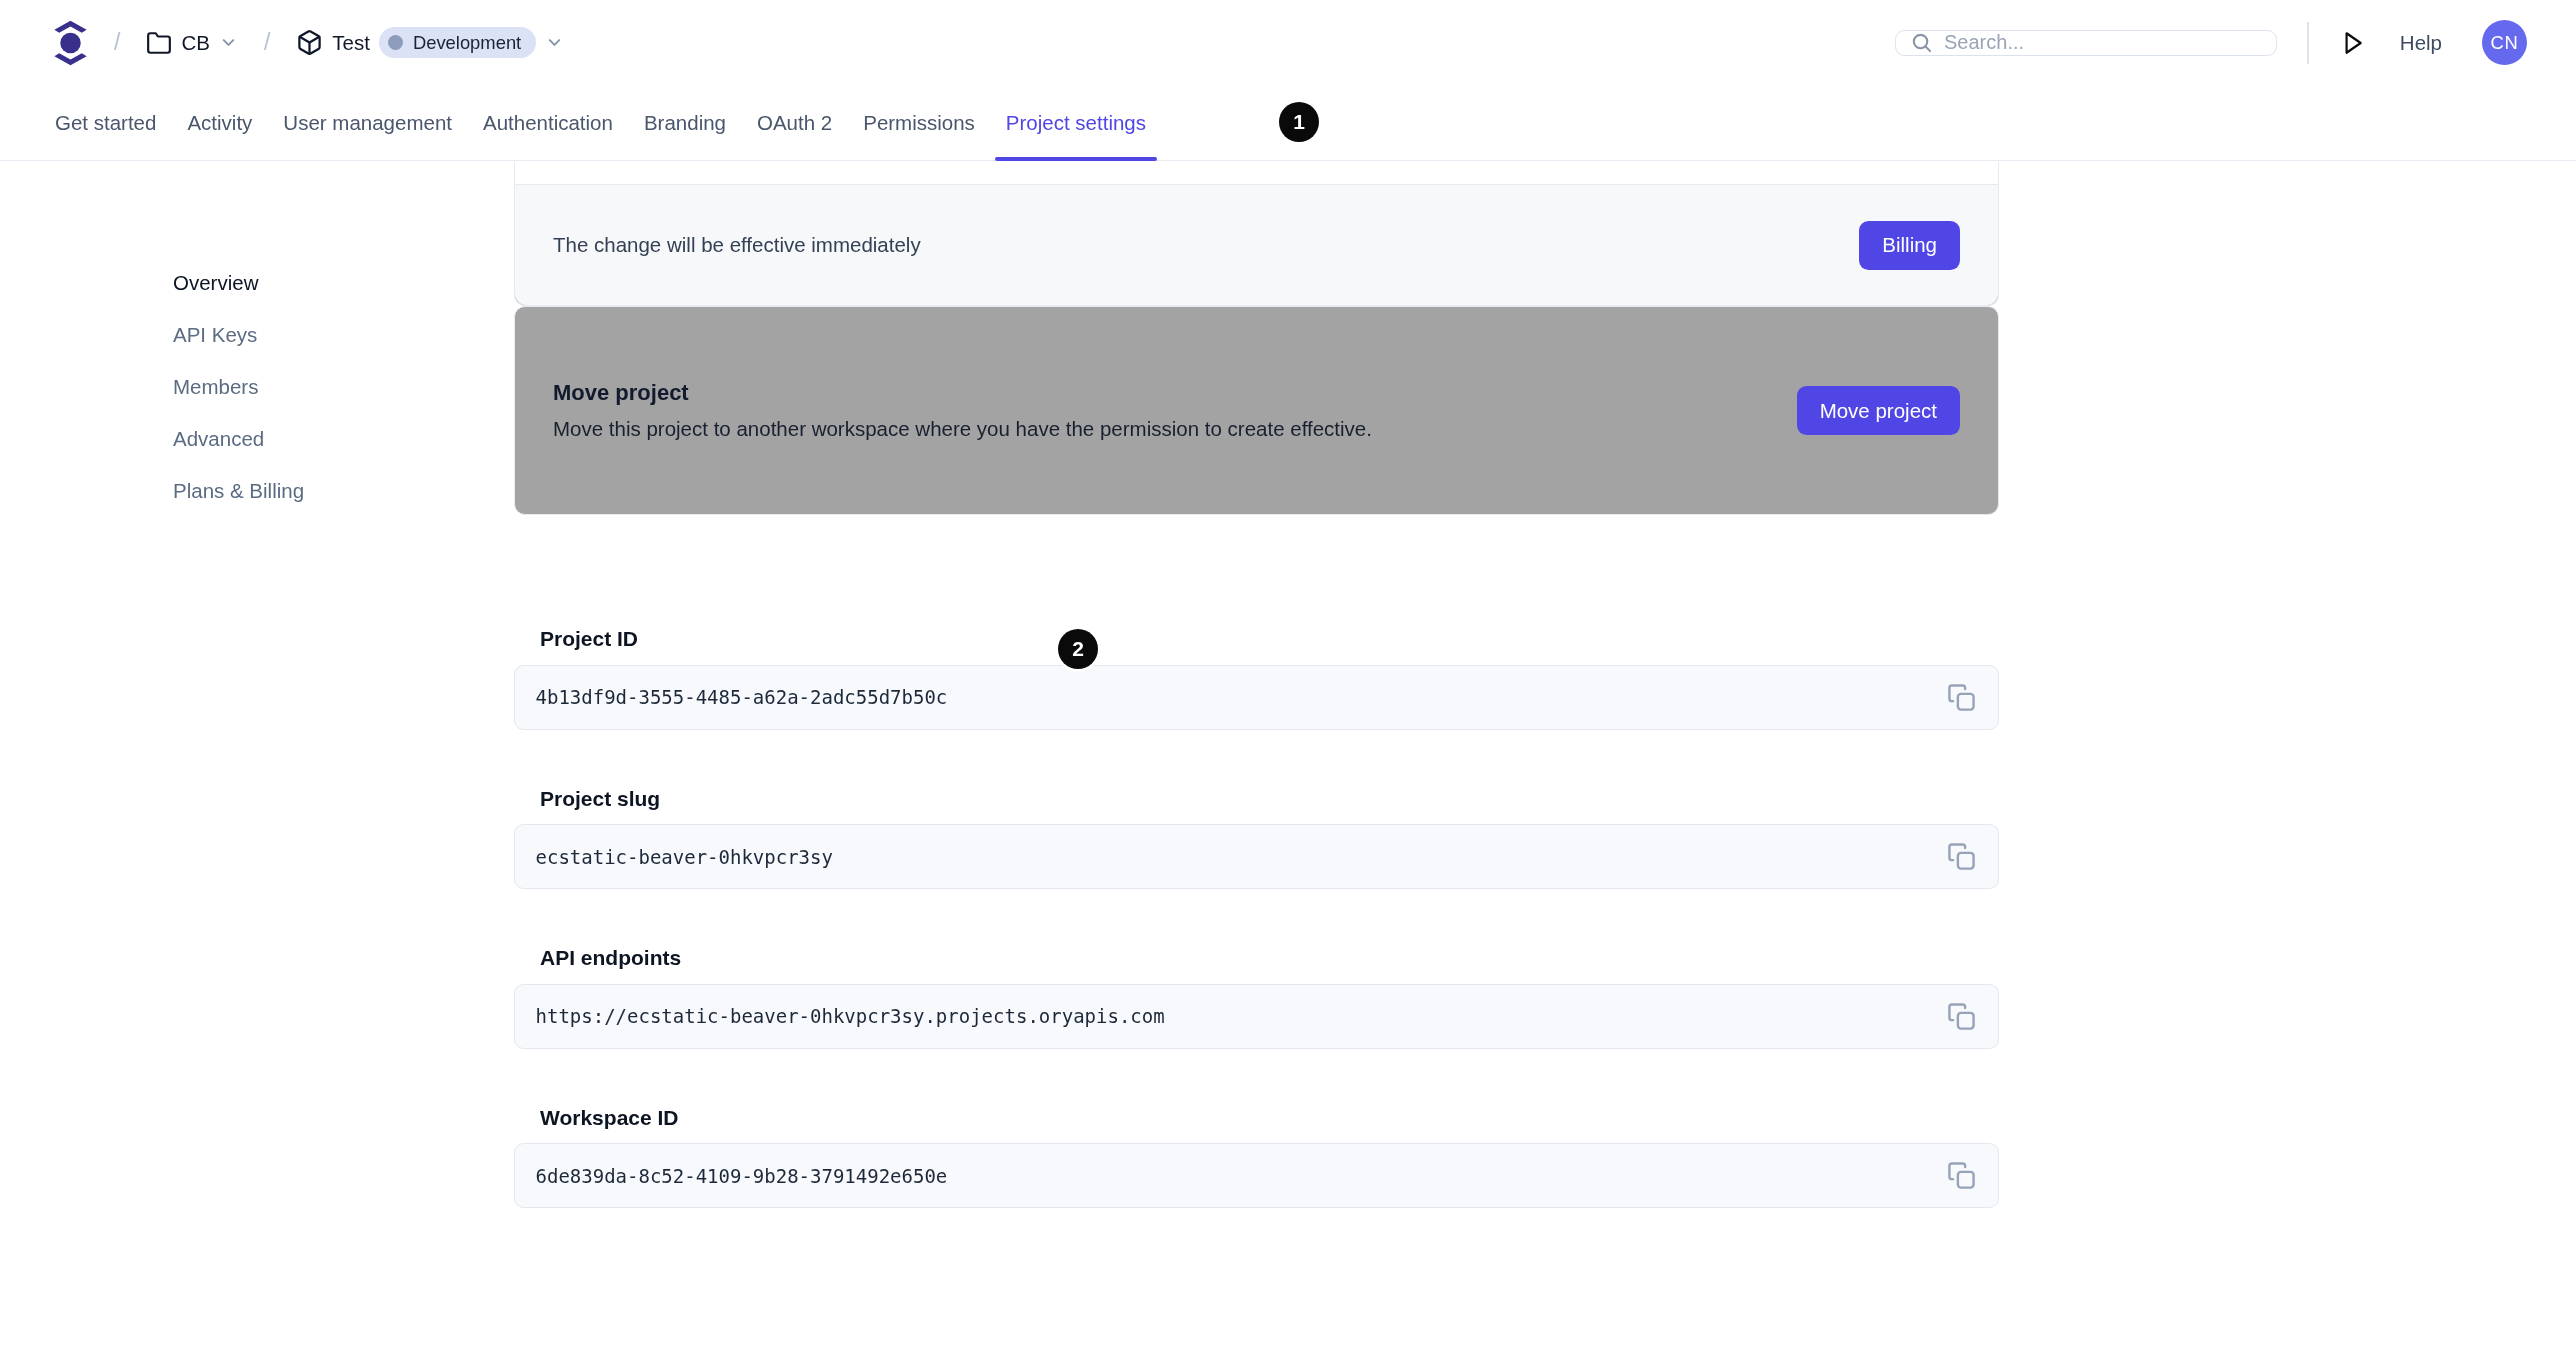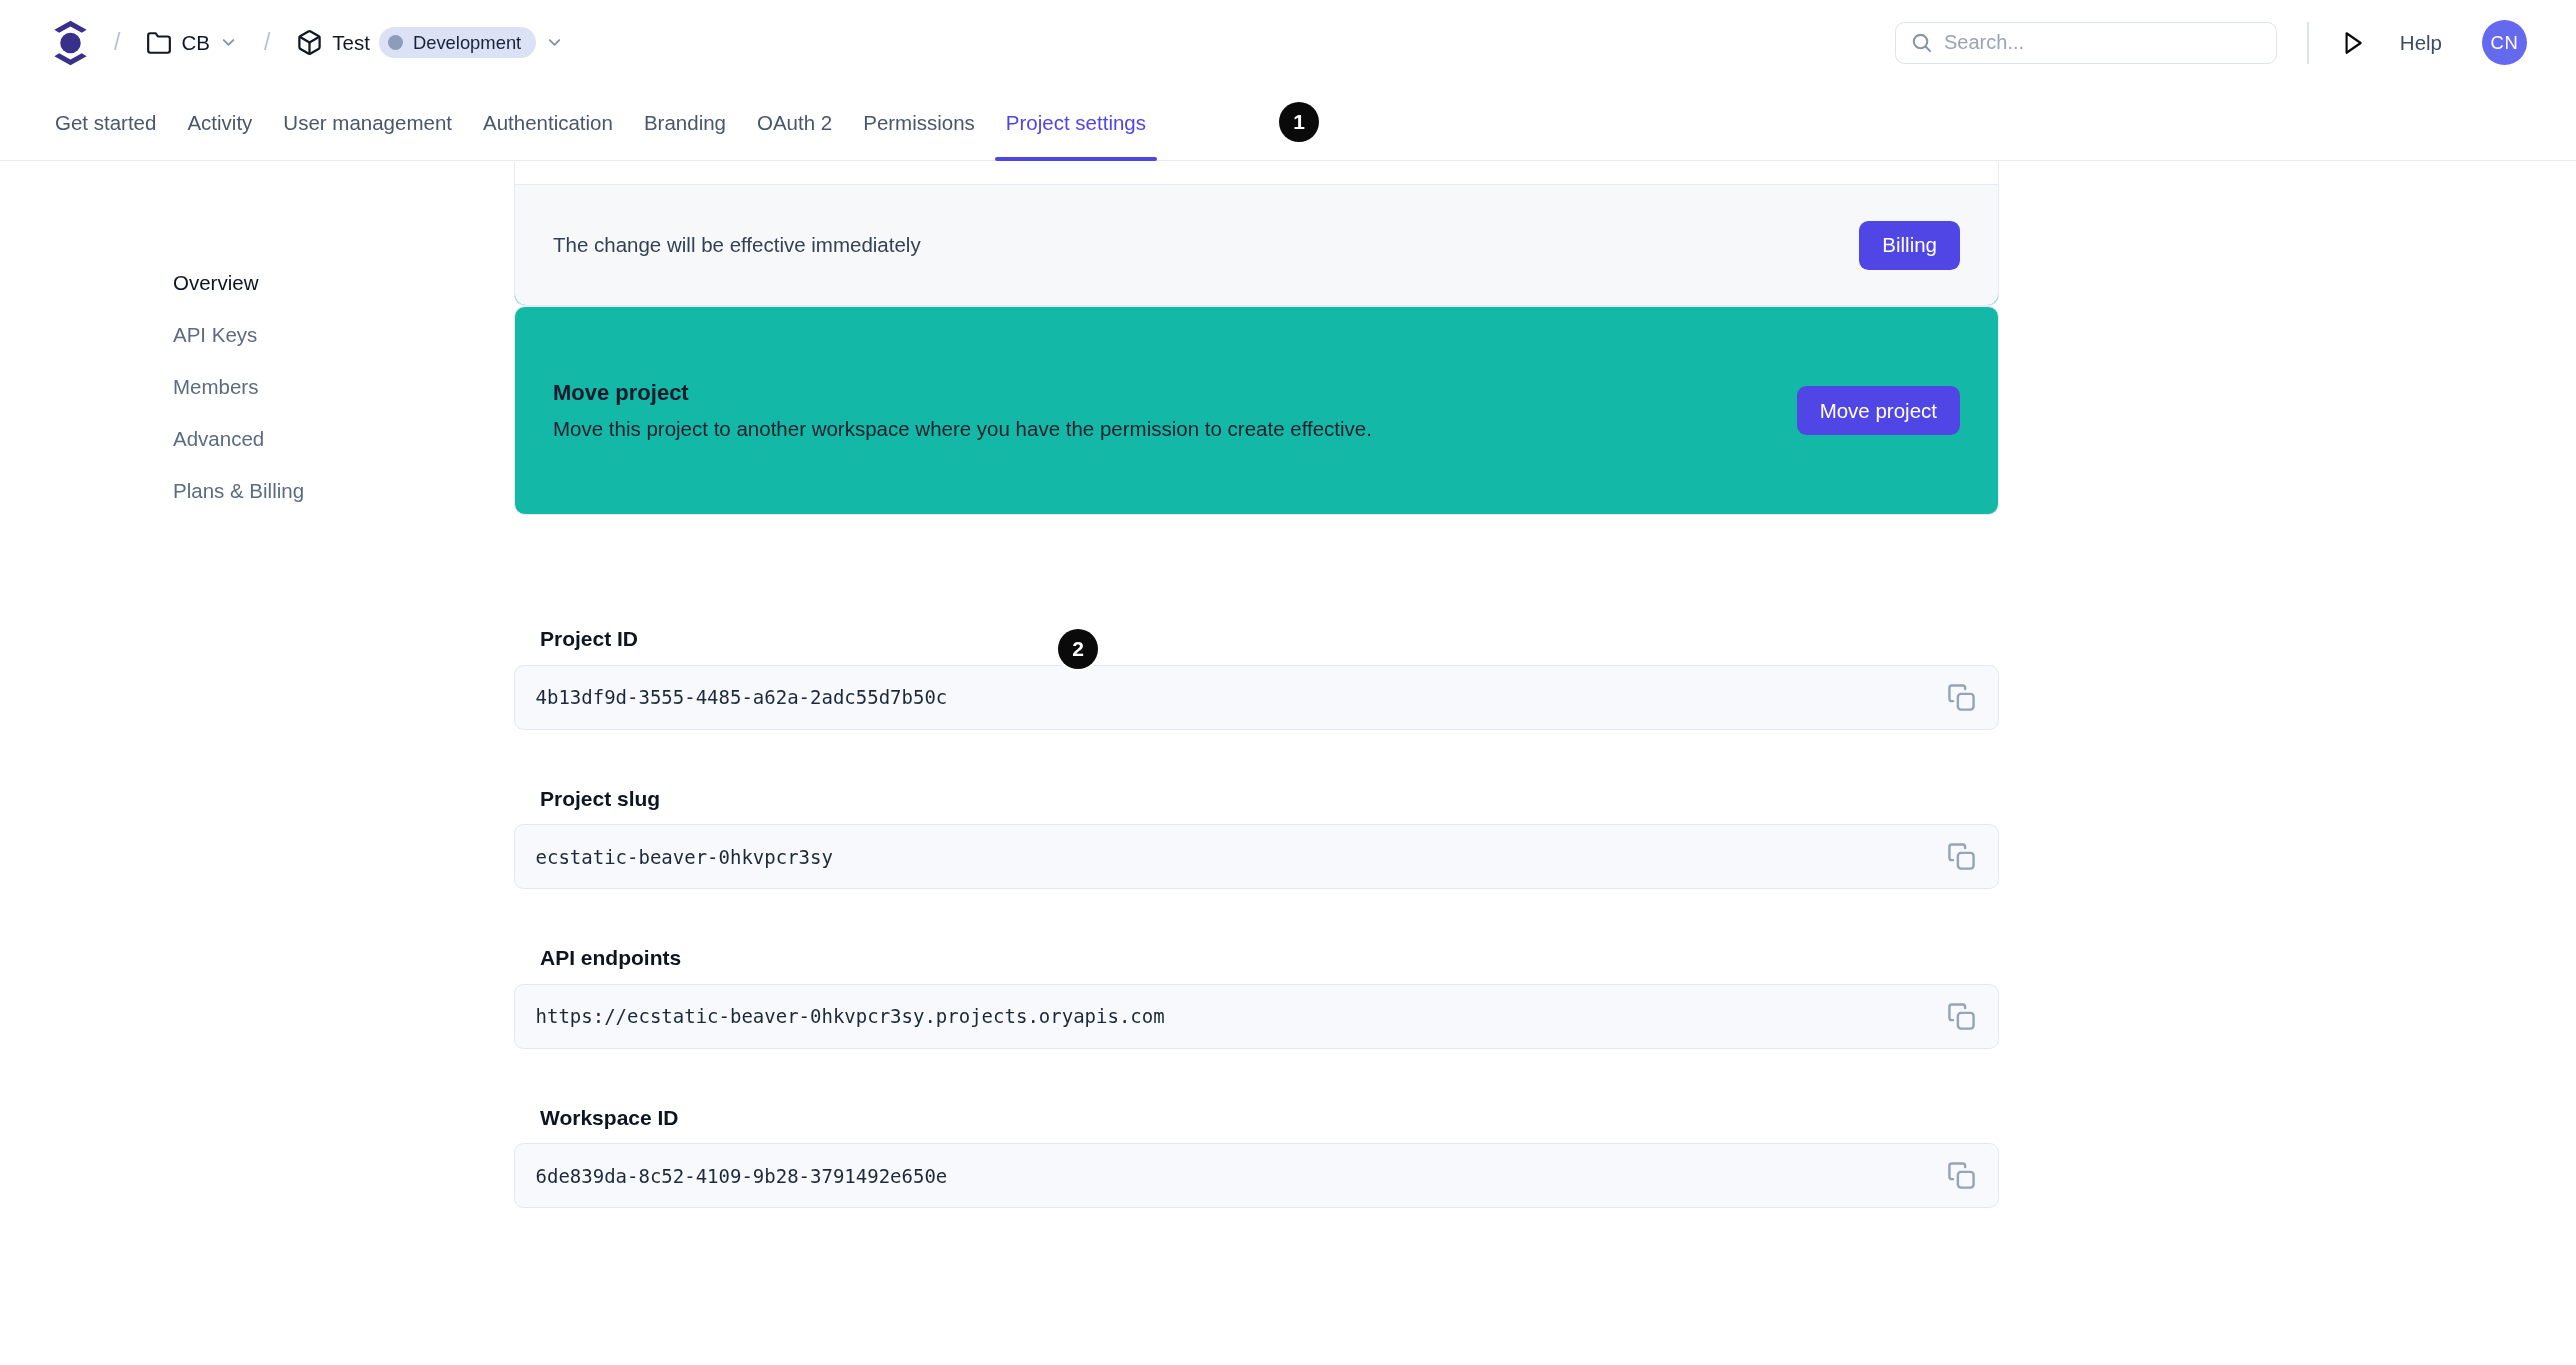--- a/index.html
+++ b/index.html
@@ -37,21 +37,21 @@
     font-family:inherit;font-size:20.5px;font-weight:500;color:var(--ink);
   }
   .env-badge{
     display:flex;align-items:center;gap:9.5px;background:var(--badge-bg);
     border-radius:16.4px;height:31px;padding:0 15px 0 9.5px;
     font-size:18.4px;font-weight:400;color:#18233a;
   }
   .env-dot{width:15px;height:15px;border-radius:50%;background:#8d9cba;}
   .topbar-right{display:flex;align-items:center;}
   .search{
-    width:382px;height:42px;border:1.4px solid #dde3ec;border-radius:9.5px;background:#fff;
+    width:382px;height:26px;border:1.4px solid #dde3ec;border-radius:9.5px;background:#fff;
     display:flex;align-items:center;padding:0 13.6px;gap:11px;
   }
   .search input{
     border:none;outline:none;flex:1;font-family:inherit;font-size:20px;color:#334155;background:transparent;
   }
   .search input::placeholder{color:#9aa4b5;}
   .vdivider{width:1.4px;height:42px;background:#dfe4ec;margin:0 30px;}
   .play-btn{background:none;border:none;cursor:pointer;display:flex;align-items:center;margin-right:35px;}
   .help-link{font-size:20.5px;color:#3e4c63;text-decoration:none;margin-right:40px;cursor:pointer;}
   .avatar{
@@ -82,21 +82,21 @@
   .marker-2{left:1058px;top:629px;}
   
   .sidebar{
     position:absolute;left:173px;top:269px;display:flex;flex-direction:column;gap:25px;
   }
   .side-item{font-size:20.5px;color:var(--sidebar-ink);cursor:pointer;line-height:27px;white-space:nowrap;}
   .side-item.active{color:#0c1523;}
   
   .main{position:absolute;left:514px;top:162px;width:1485px;}
   .card{
-    border:1.4px solid var(--border);border-radius:11px;background:#14b8a6;
+    border:1.4px solid var(--border);border-radius:11px;background:#a3a3a3;
   }
   .card.cut-top{border-top:none;border-radius:0 0 11px 11px;}
   .card-white-band{height:22px;background:#fff;border-radius:0;}
   .card-footer{
     background:var(--footer-bg);border-top:1.4px solid var(--border);
     height:121px;display:flex;align-items:center;justify-content:space-between;
     padding:0 38px;border-radius:0 0 11px 11px;
   }
   .footer-msg{font-size:20.5px;color:#344054;}
   .btn{

